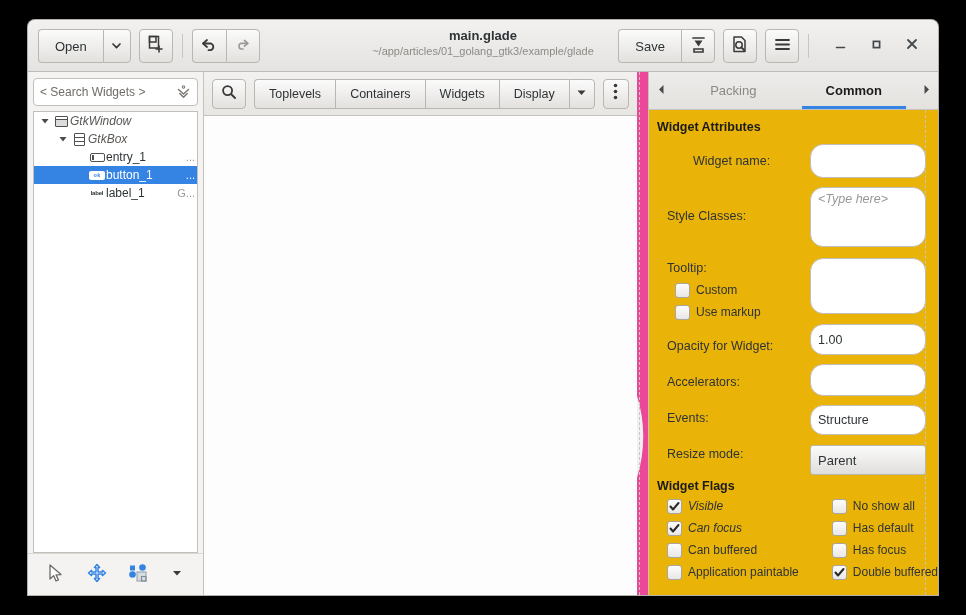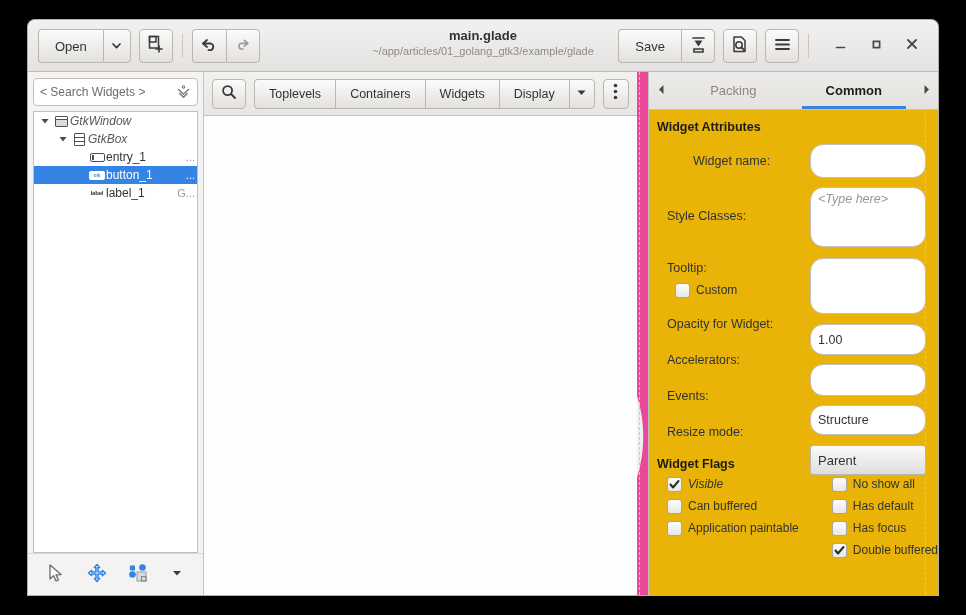--- a/index.html
+++ b/index.html
@@ -578,20 +578,26 @@
           </div>
           <div class="inp pfield" style="right:12px; top:148px; width:116px; height:56px;"></div>
 
           <div style="padding-left:26px; margin-top:4px;">
             <div class="cbrow">
               <span class="cbox" id="cb-tooltip-custom">
                 
               </span>
               <span class="cbtext">Custom</span>
             </div>
+            <div class="cbrow">
+              <span class="cbox" id="cb-tooltip-markup">
+                
+              </span>
+              <span class="cbtext">Use markup</span>
+            </div>
           </div>
 
           <div class="prow" style="margin-top:12px;">
             <div class="plabel">Opacity for Widget:</div>
           </div>
           <div class="inp pfield" style="right:12px; top:214px; width:116px; height:31px;">1.00</div>
 
           <div class="prow" style="margin-top:18px;">
             <div class="plabel">Accelerators:</div>
           </div>
@@ -613,20 +619,28 @@
             <div class="flags-col" id="flags-left">
                 <div class="cbrow">
                   <span class="cbox on">
                     <svg viewBox="0 0 11 11">
                       <path d="M1.5 5.5 L4 8.5 L9.5 2" fill="none" stroke="#2a2a28" stroke-width="2" stroke-linecap="round" stroke-linejoin="round"></path>
                     </svg>
                   </span>
                   <span class="cbtext italic">Visible</span>
                 </div>
                 <div class="cbrow">
+                  <span class="cbox on">
+                    <svg viewBox="0 0 11 11">
+                      <path d="M1.5 5.5 L4 8.5 L9.5 2" fill="none" stroke="#2a2a28" stroke-width="2" stroke-linecap="round" stroke-linejoin="round"></path>
+                    </svg>
+                  </span>
+                  <span class="cbtext italic">Can focus</span>
+                </div>
+                <div class="cbrow">
                   <span class="cbox"></span>
                   <span class="cbtext">Can buffered</span>
                 </div>
                 <div class="cbrow">
                   <span class="cbox"></span>
                   <span class="cbtext">Application paintable</span>
                 </div>
               </div>
             <div class="flags-col second" id="flags-right">
                 <div class="cbrow">

